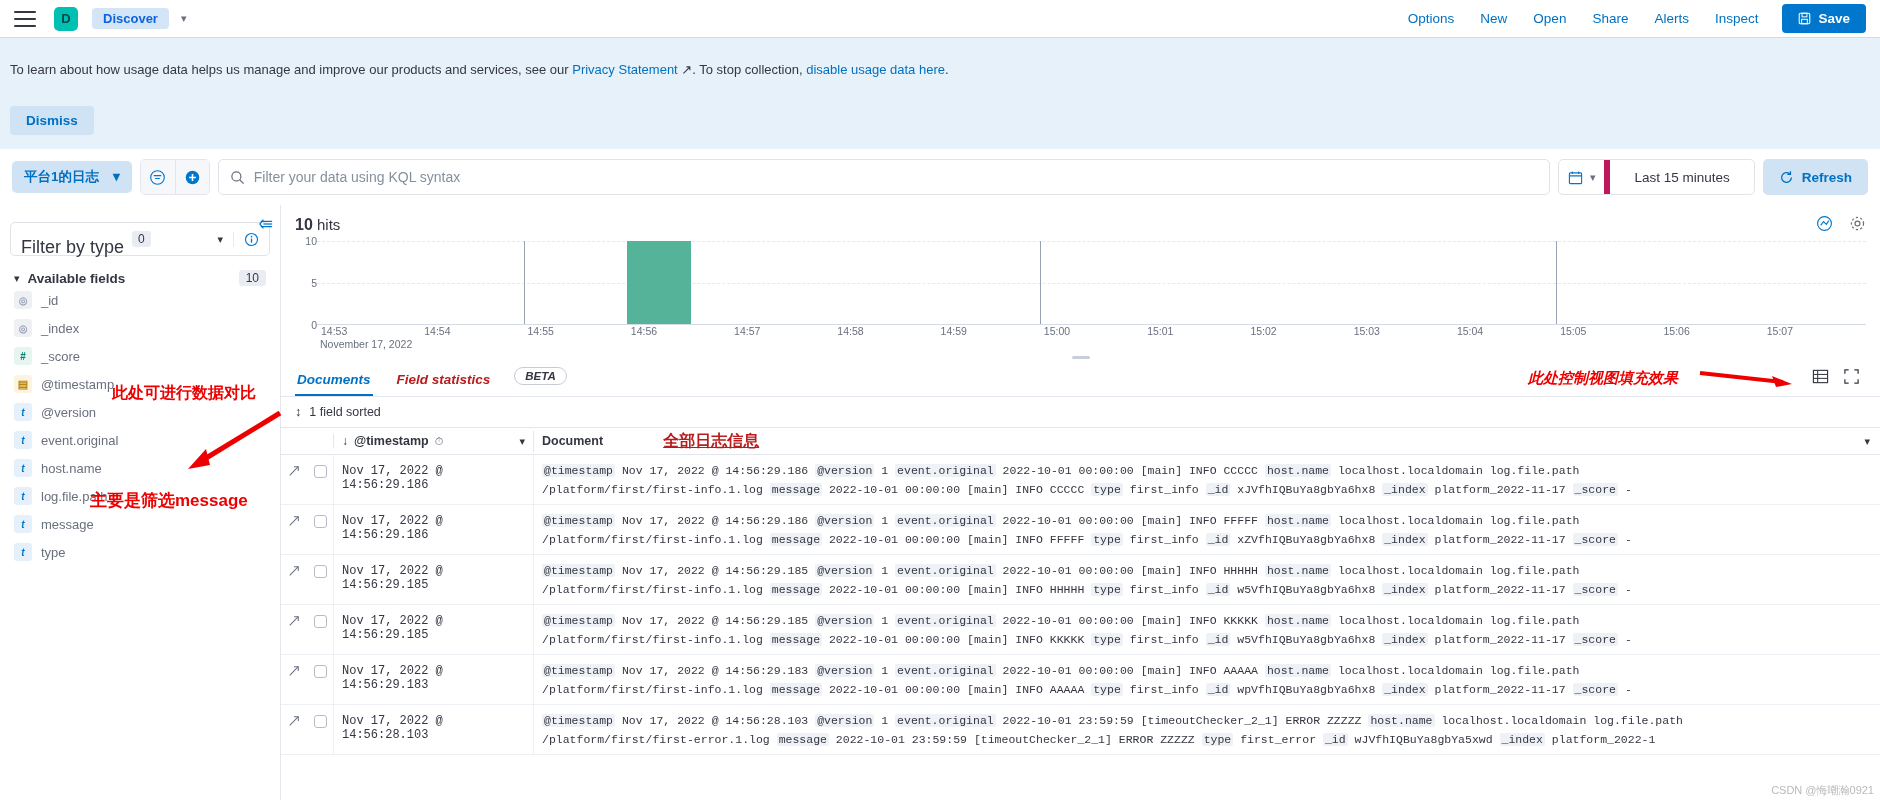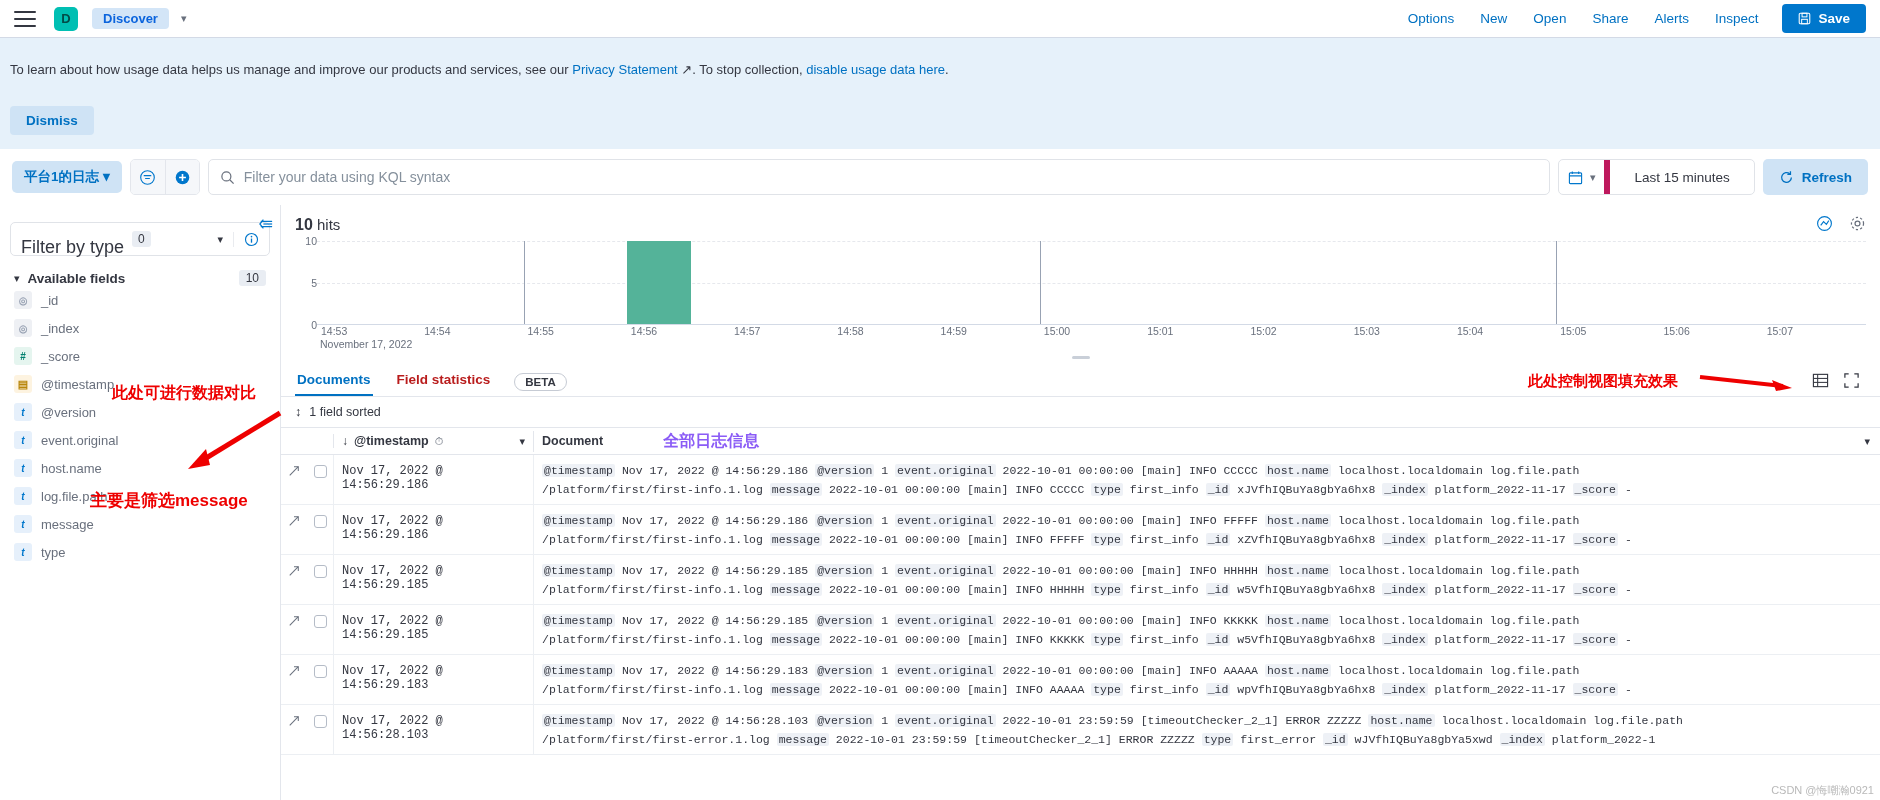--- a/index.html
+++ b/index.html
@@ -45,21 +45,21 @@
   .banner-body a { color:#0071c2; text-decoration:none; }
   .dismiss {
     margin-top:29px; display:inline-block; background:#cfe3f5; color:#0071c2;
     font-size:13.5px; font-weight:600; padding:7px 16px; border-radius:4px; cursor:pointer;
   }
 
   
   .querybar { display:flex; align-items:center; gap:8px; padding:10px 12px; background:#fff; }
   .dataview {
     background:#cfe3f5; color:#0071c2; font-size:13.5px; font-weight:600;
-    padding:7px 12px; border-radius:5px; display:flex; align-items:flex-start; gap:4px; cursor:pointer;
+    padding:7px 12px; border-radius:5px; display:flex; align-items:flex-start; gap:14px; cursor:pointer;
   }
   .icon-group { display:flex; border:1px solid #e3e6ec; border-radius:5px; overflow:hidden; }
   .icon-btn { width:34px; height:34px; background:#f5f7fa; display:flex;
               align-items:center; justify-content:center; cursor:pointer; }
   .icon-btn + .icon-btn { border-left:1px solid #e3e6ec; }
   .kql {
     flex:1; height:36px; border:1px solid #e0e3e8; border-radius:5px; background:#fff;
     display:flex; align-items:center; gap:9px; padding:0 11px;
   }
   .kql-ph { color:#85909c; font-size:14px; }
@@ -133,22 +133,22 @@
   .gl { position:absolute; left:0; right:0; border-top:1px dashed #e6e8ed; }
   .vline { position:absolute; top:0; bottom:0; width:1px; background:#98a2b3; }
   .bar { position:absolute; bottom:0; background:#54B399; }
   .xaxis { position:relative; height:13px; margin-left:22px; }
   .xaxis span { position:absolute; font-size:10.5px; color:#69707d; padding-left:3px;
                 border-left:1px solid transparent; }
   .xdate { margin-left:25px; font-size:10.5px; color:#69707d; }
   .timerange { text-align:center; font-size:12px; color:#69707d; margin-top:8px; }
   .resizer { width:18px; height:3px; background:#c9cfd8; border-radius:2px; margin:6px auto 0 auto; cursor:row-resize; }
 
-  .tabs { display:flex; align-items:center; gap:22px; padding:8px 14px 0 14px;
-          border-bottom:1px solid #e3e6ec; }
+  .tabs { display:flex; align-items:flex-start; gap:22px; padding:8px 14px 0 14px;
+          border-bottom:1px solid #e3e6ec;font-style:italic; }
   .tab { font-size:13.5px; font-weight:700; padding:5px 2px 9px 2px; cursor:pointer; color:#b91c1c; }
   .tab.active { color:#0071c2; box-shadow: inset 0 -2px 0 #0071c2; }
   .beta { border:1px solid #c6cbd4; border-radius:10px; font-size:11.5px;
           font-weight:700; padding:2px 10px; color:#343741; }
 
   .sortrow { display:flex; align-items:center; gap:8px; padding:8px 14px; font-size:12.5px; }
 
   .grid { flex:1; overflow:hidden; }
   .grid-head { display:flex; align-items:center; border-top:1px solid #e3e6ec;
                border-bottom:1px solid #e3e6ec; background:#fff; height:28px; }
@@ -163,21 +163,21 @@
   .row { display:flex; border-bottom:1px solid #eceff3; min-height:38px; }
   .row .cell-ts, .row .cell-doc { border-left:1px solid #eceff3; }
   .row .cell-exp { display:flex; align-items:flex-start; justify-content:center; padding-top:10px; }
   .row .cell-chk { align-items:flex-start; padding-top:10px; }
   .row .cell-ts { align-items:flex-start; padding-top:9px; font-size:12px; color:#343741; }
   .row .cell-doc { align-items:flex-start; padding-top:7px; padding-bottom:5px; padding-right:8px;
                    display:block; overflow:hidden; }
   .doc { font-family:"Liberation Mono", monospace; font-size:11.5px; line-height:18.5px;
          color:#343741; white-space:nowrap; }
   .fk { background:#eef1f6; border-radius:2px; padding:0 2px; }
-  .ann3 { color:#8b5cf6; font-weight:bold; font-size:16px; }
+  .ann3 { color:#b91c1c; font-weight:bold; font-size:16px;text-decoration:underline; }
 
   .tb-right { margin-left:auto; display:flex; gap:14px; align-items:center; padding-right:6px; }
   .wm { position:absolute; right:6px; bottom:2px; font-size:11px; color:#b9b9b9; }
 </style>
 </head>
 <body>
 
 <div class="header">
   <div class="burger">
     <span></span>

